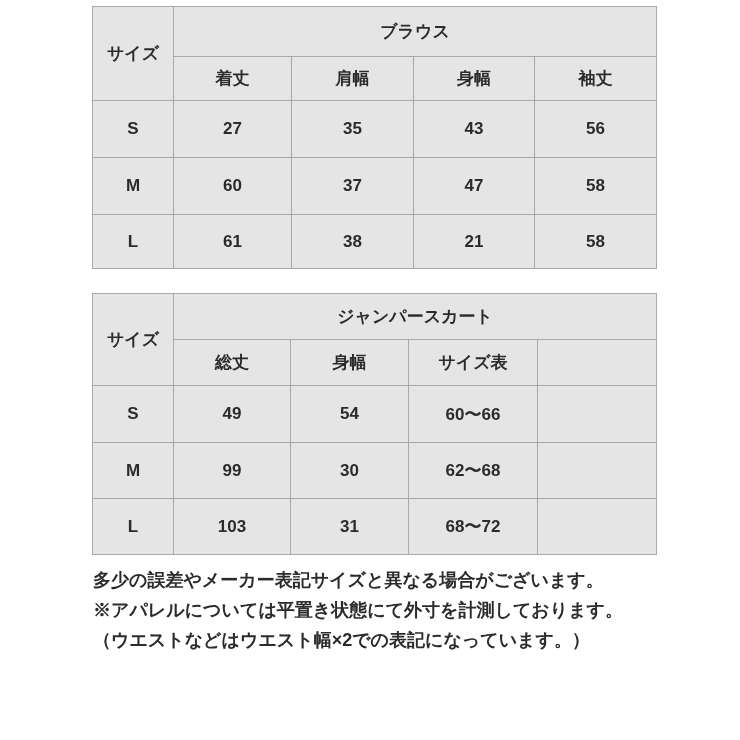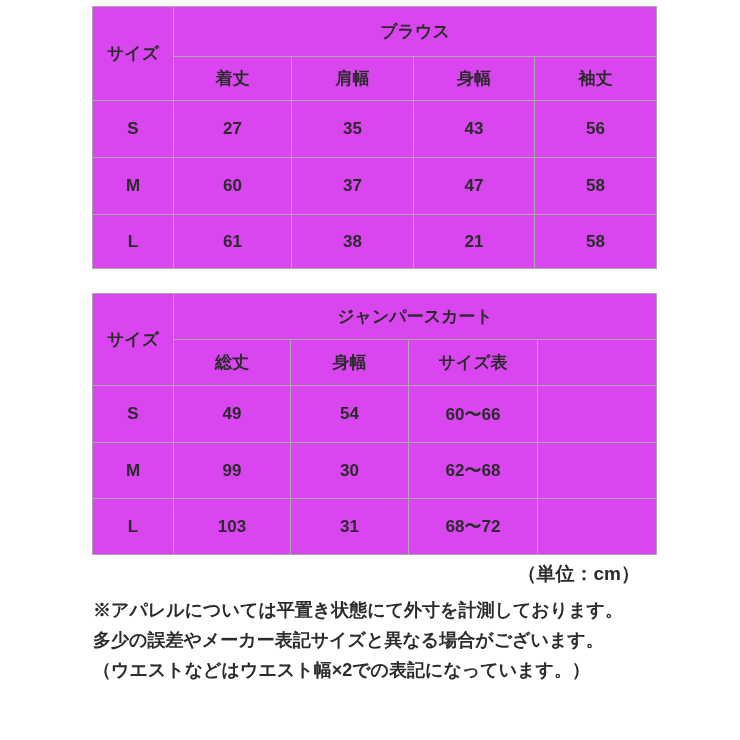--- a/index.html
+++ b/index.html
@@ -37,21 +37,21 @@
   }
   table.t1 { margin-top: 6px; }
   table.t2 { margin-top: 24px; }
   table.size-table td {
     border: 1px solid #a9a9a9;
     text-align: center;
     vertical-align: middle;
     font-size: 17px;
     font-weight: bold;
     padding: 0;
-    background: #d946ef;
+    background: #e5e5e5;
   }
   .t1 .r-group  { height: 50px; }
   .t1 .r-sub    { height: 44px; font-family: Liberation Mono, monospace; }
   .t1 .r-data-1 { height: 57px; }
   .t1 .r-data-2 { height: 57px; }
   .t1 .r-data-3 { height: 54px; }
   .t2 .r-group  { height: 46px; }
   .t2 .r-sub    { height: 46px; }
   .t2 .r-data-1 { height: 57px; }
   .t2 .r-data-2 { height: 56px; }
@@ -160,21 +160,20 @@
       <tr class="r-data-3">
         <td>L</td>
         <td>103</td>
         <td>31</td>
         <td>68〜72</td>
         <td></td>
       </tr>
     </tbody>
   </table>
 
-  <div class="unit">（単位：cm）</div>
 
   <div class="notes">
+    <div class="note">多少の誤差やメーカー表記サイズと異なる場合がございます。</div>
     <div class="note">※アパレルについては平置き状態にて外寸を計測しております。</div>
-    <div class="note">多少の誤差やメーカー表記サイズと異なる場合がございます。</div>
     <div class="note">（ウエストなどはウエスト幅×2での表記になっています。）</div>
   </div>
 
 </div>
 
 </body></html>

